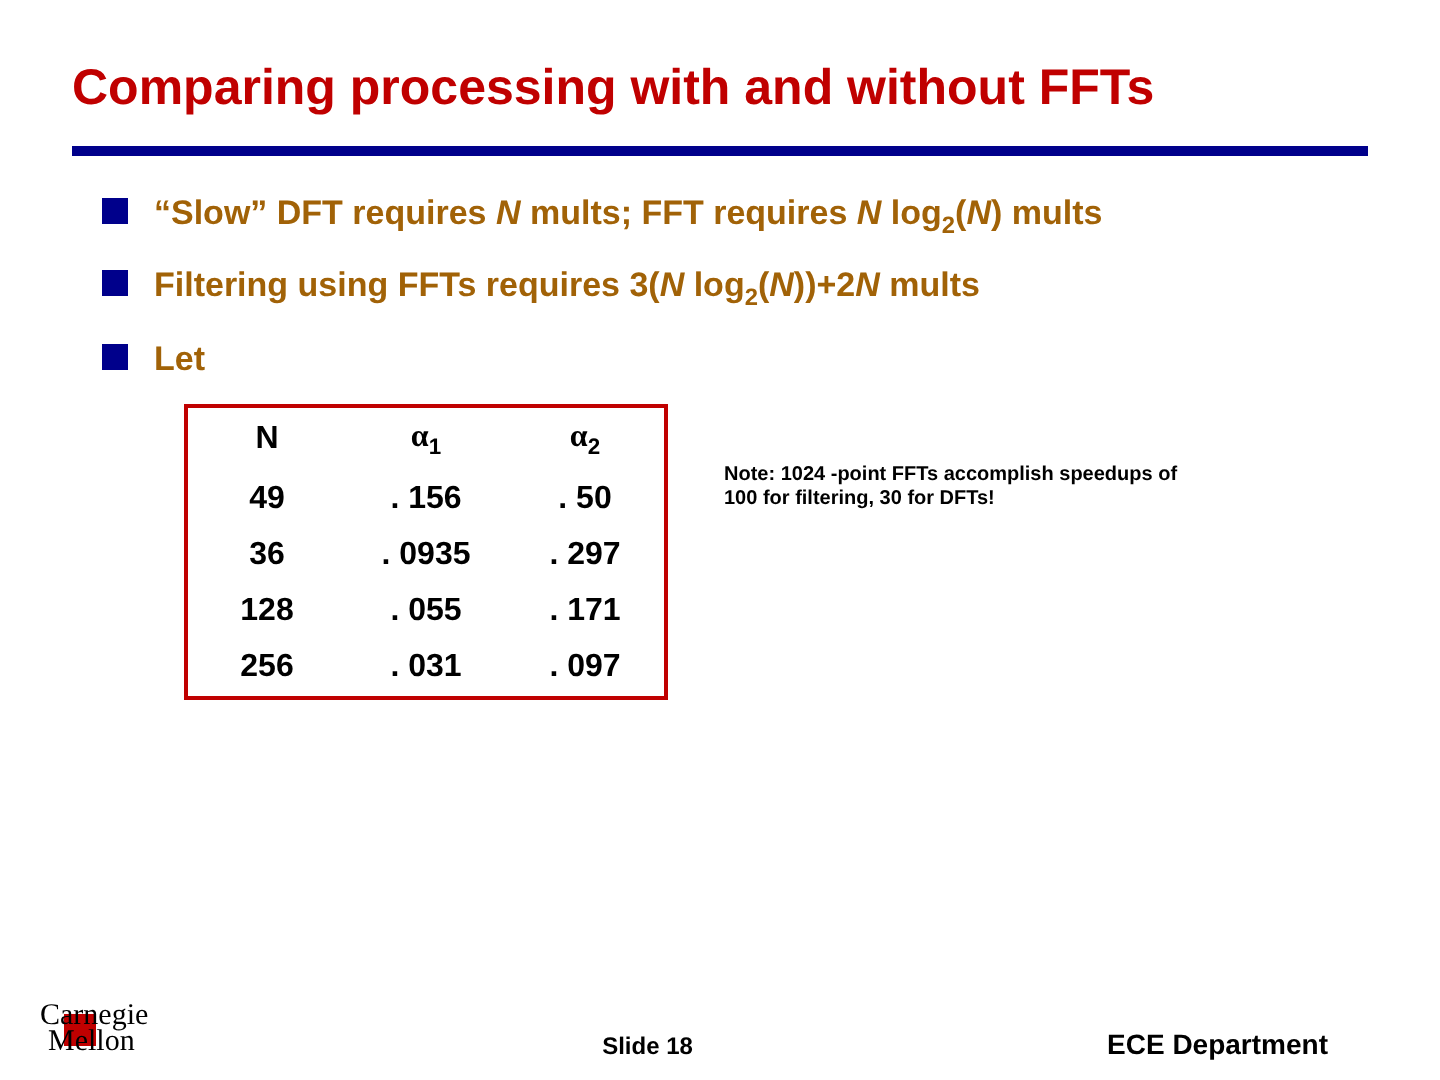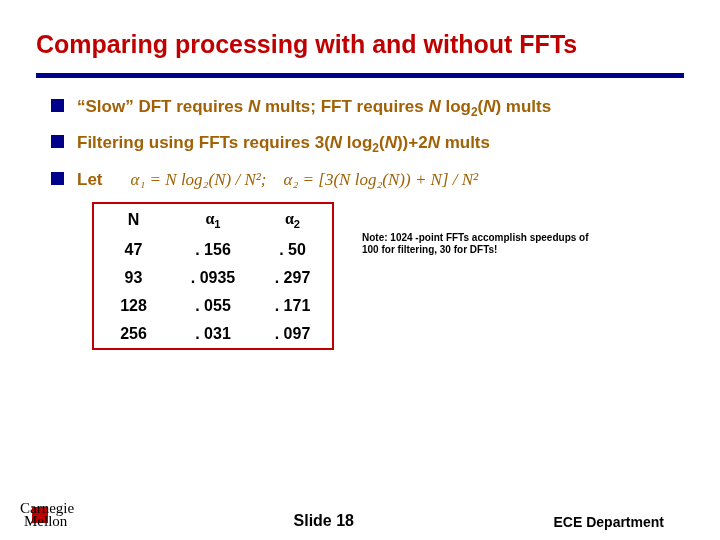--- a/index.html
+++ b/index.html
@@ -117,63 +117,62 @@
     position: absolute;
     left: 12px;
     top: 7px;
     width: 16px;
     height: 16px;
     background: #c00000;
     z-index: 0;
   }
   .logo .l1 { position: absolute; left: 0; top: 0; z-index: 1; }
   .logo .l2 { position: absolute; left: 4px; top: 13px; z-index: 1; }
-  .slide-num { font-size: 16px; }
+  .slide-num { font-size: 12px; }
   .dept { font-size: 14px; }
 </style>
 </head>
 <body>
 
 <div class="slide">
 
   <div class="title">Comparing processing with and without FFTs</div>
   <hr class="rule">
 
   <ul class="bullets">
     <li>
       <span>“Slow” DFT requires </span><span class="ital">N</span><span> mults; FFT requires </span><span class="ital">N</span><span> log</span><sub>2</sub><span>(</span><span class="ital">N</span><span>) mults</span>
     </li>
     <li>
       <span>Filtering using FFTs requires 3(</span><span class="ital">N</span><span> log</span><sub>2</sub><span>(</span><span class="ital">N</span><span>))+2</span><span class="ital">N</span><span> mults</span>
     </li>
     <li>
       <span class="let-row">
         <span>Let</span>
-        <span class="formula">α₁ = N log₂(N) / N²; α₂ = [3(N log₂(N)) + N] / N²</span>
       </span>
     </li>
   </ul>
 
   <div class="content-row">
     <table class="data">
       <thead>
         <tr>
           <th>N</th>
           <th><span class="alpha">α</span><sub>1</sub></th>
           <th><span class="alpha">α</span><sub>2</sub></th>
         </tr>
       </thead>
       <tbody>
           <tr>
-            <td>47</td>
+            <td>49</td>
             <td>. 156</td>
             <td>. 50</td>
           </tr>
           <tr>
-            <td>93</td>
+            <td>36</td>
             <td>. 0935</td>
             <td>. 297</td>
           </tr>
           <tr>
             <td>128</td>
             <td>. 055</td>
             <td>. 171</td>
           </tr>
           <tr>
             <td>256</td>

